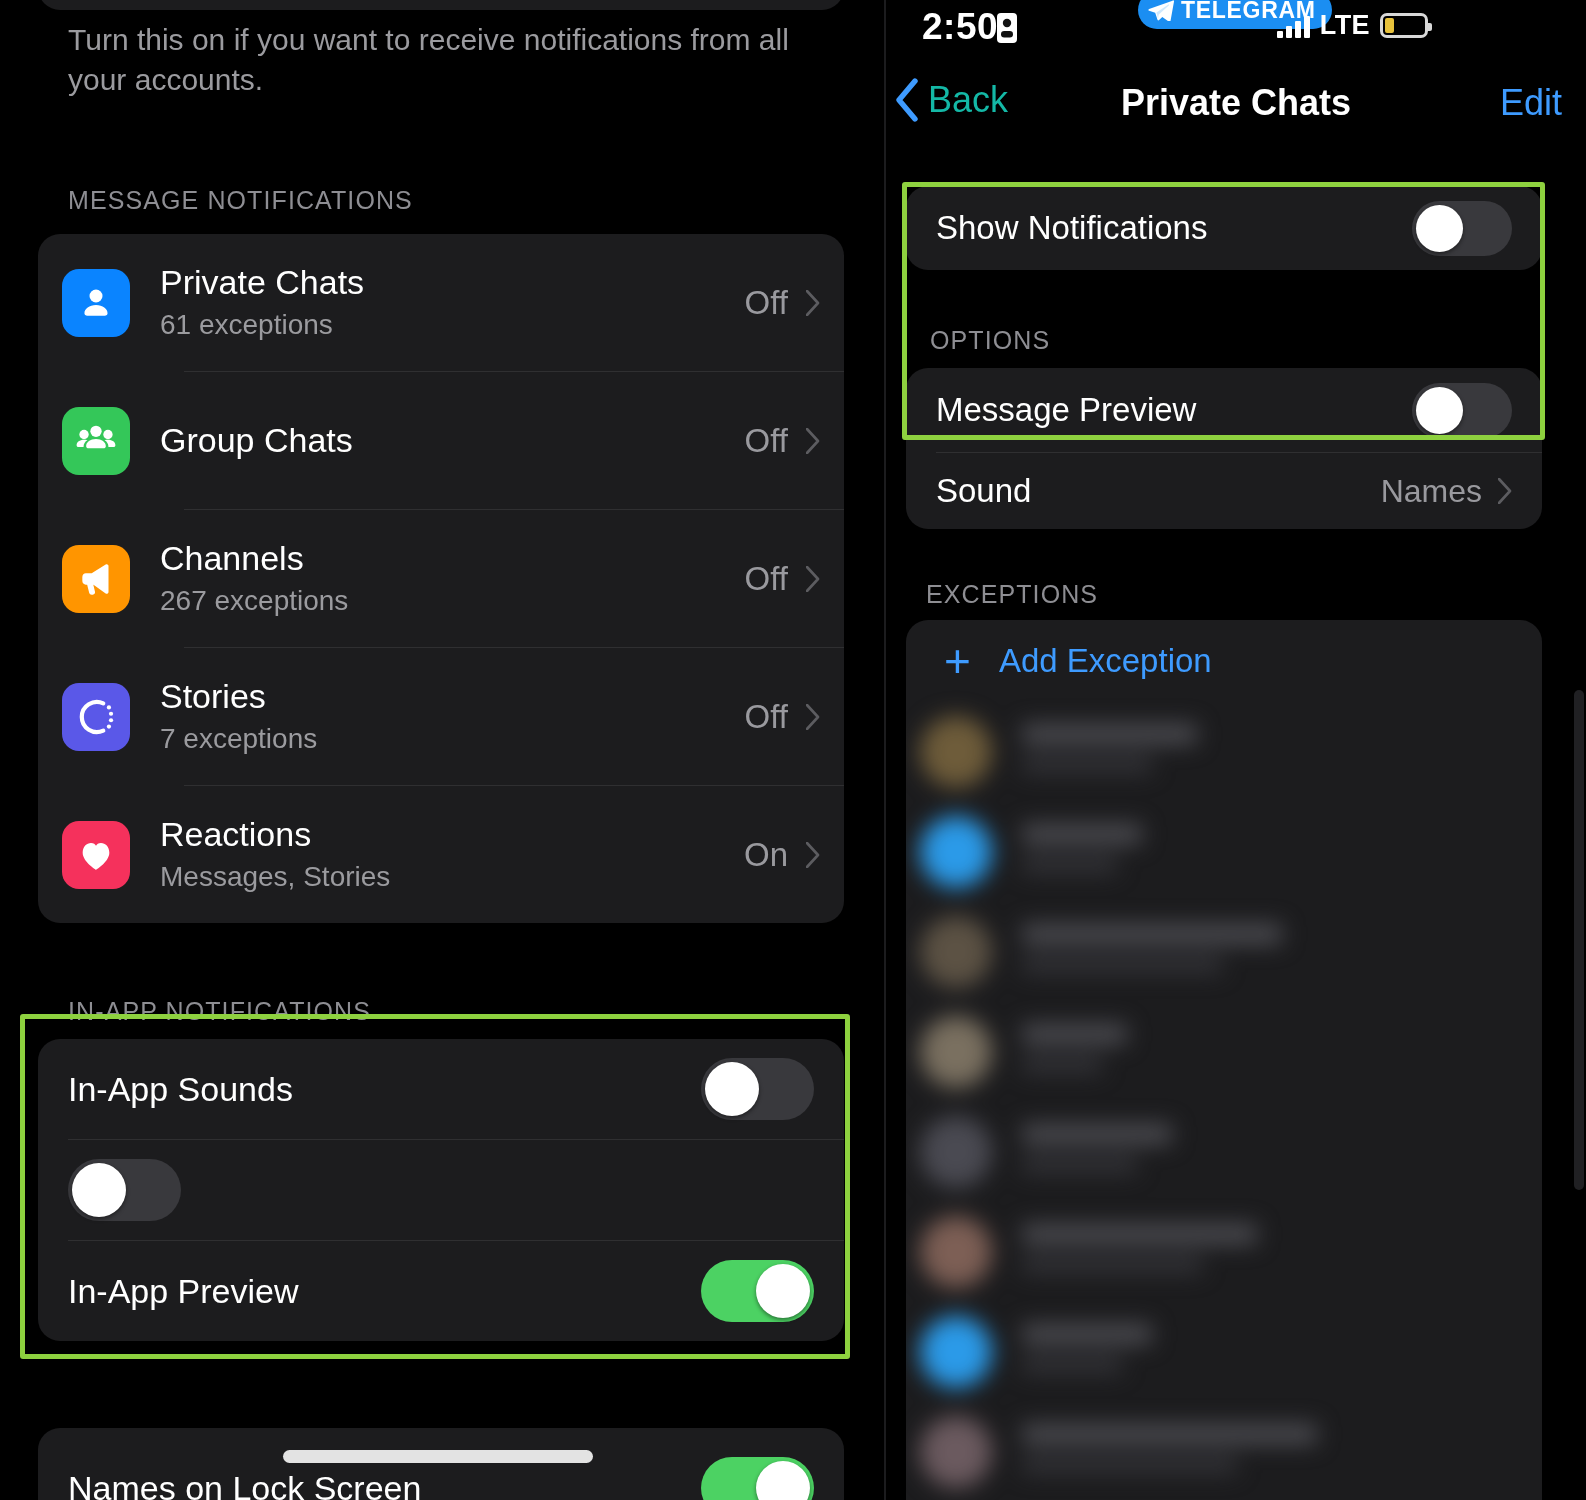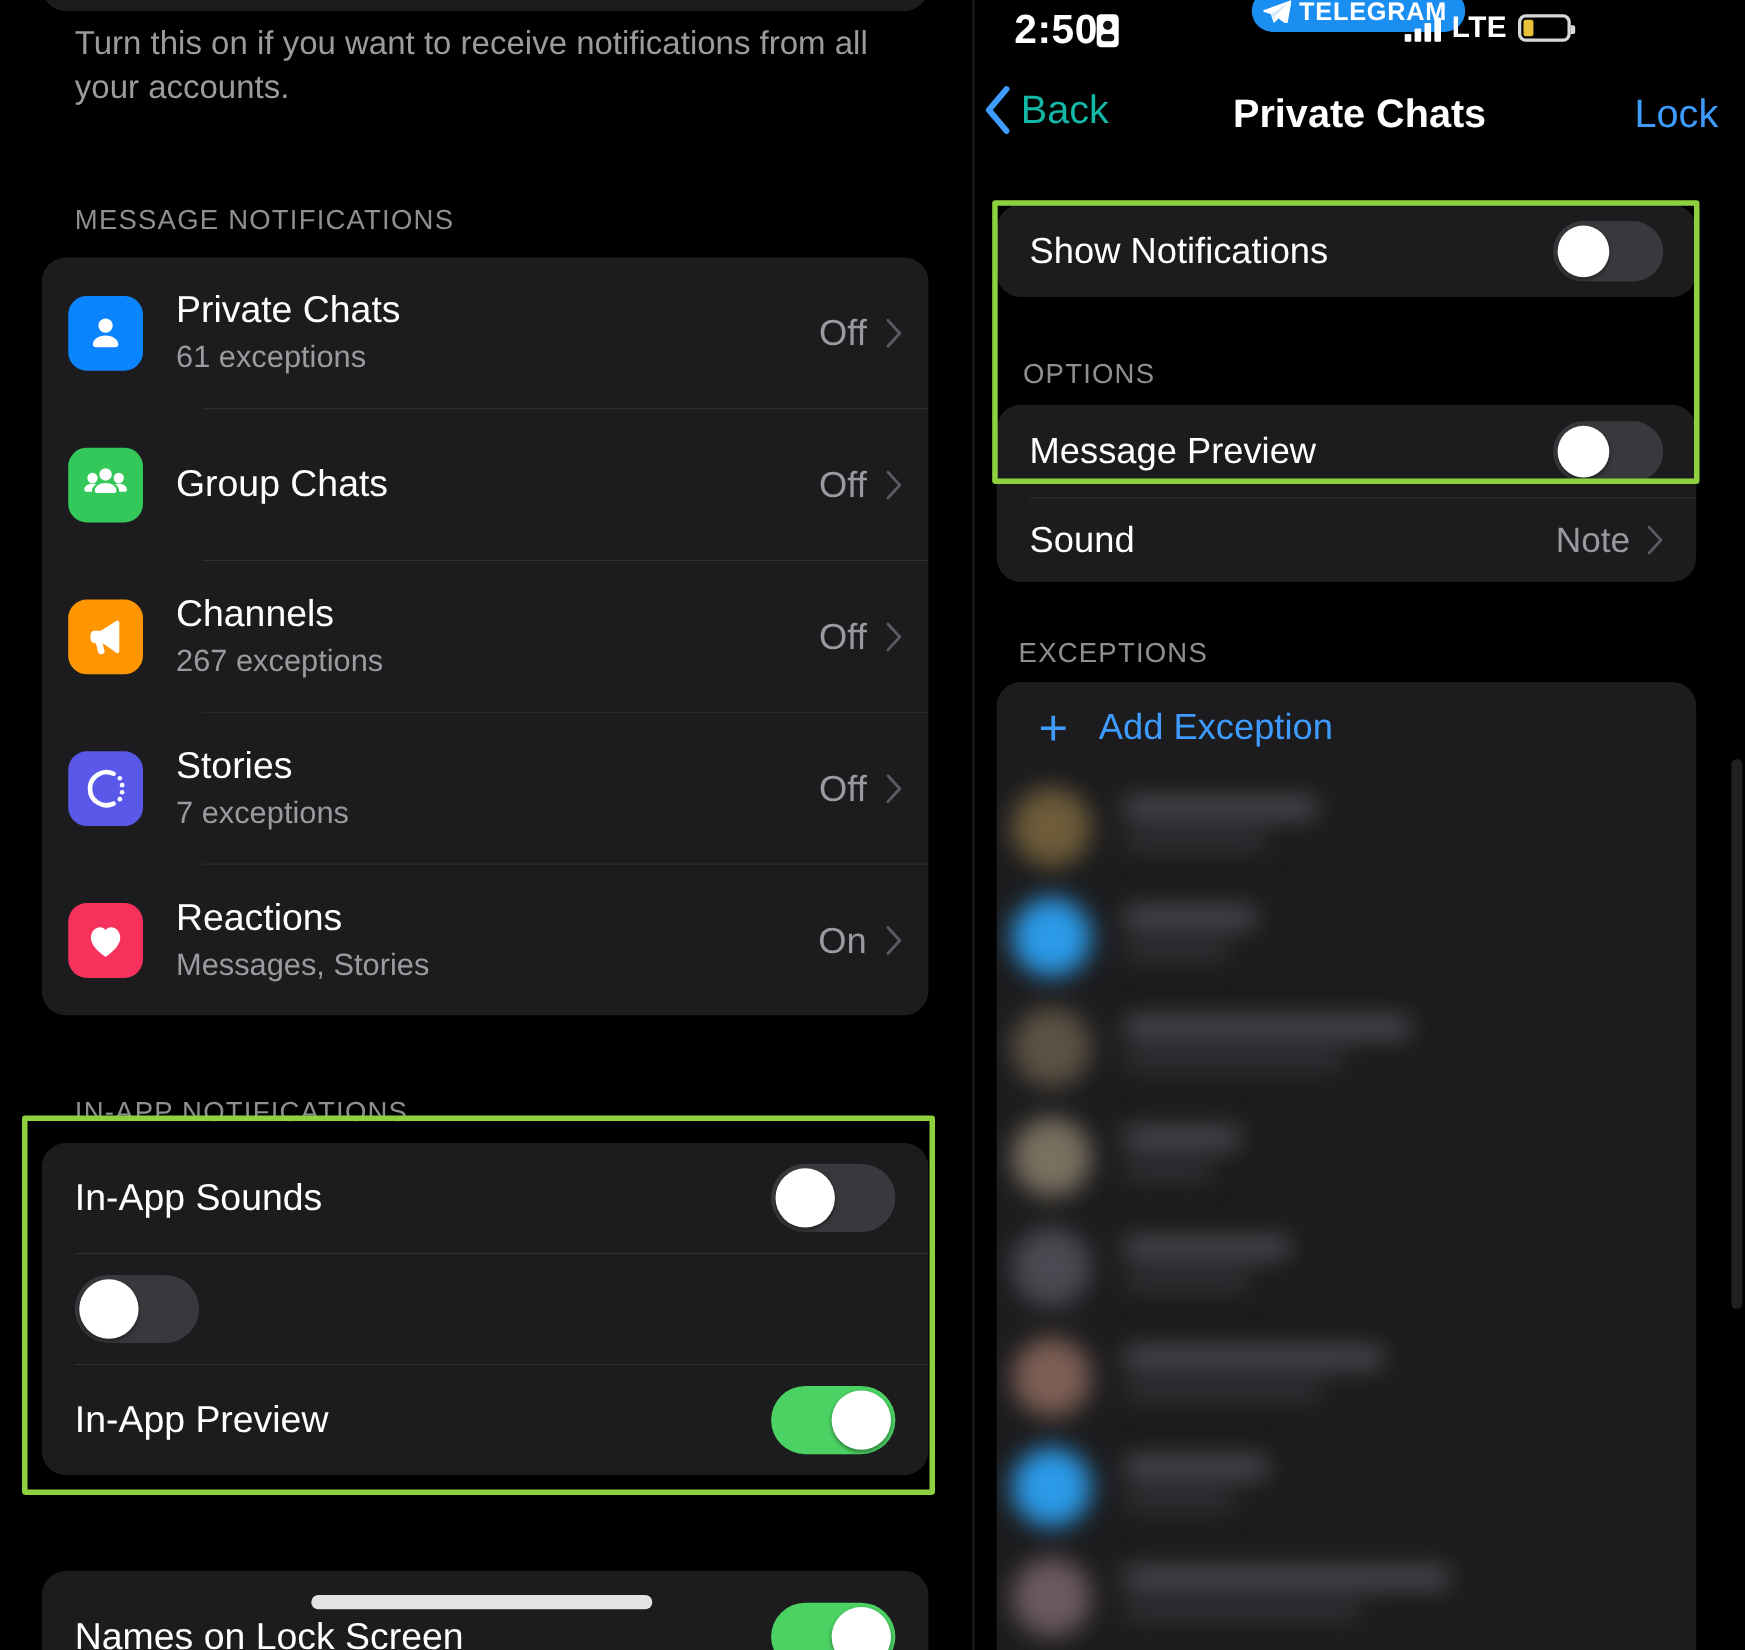--- a/index.html
+++ b/index.html
@@ -332,21 +332,21 @@
     <div id="nav-bar">
       <div id="nav-back">
         <span>
           <svg width="26" height="44" viewBox="0 0 26 44">
               <path d="M21 3 L5 22 L21 41" stroke="#3e9bff" stroke-width="5.4" fill="none" stroke-linecap="round" stroke-linejoin="round"></path>
             </svg>
         </span>
         <span class="lbl">Back</span>
       </div>
       <div id="nav-title">Private Chats</div>
-      <div id="nav-edit">Lock</div>
+      <div id="nav-edit">Edit</div>
     </div>
 
     <div class="card" id="show-notif-card">
       <div class="row rrow">
         <div class="rrow-label">Show Notifications</div>
         <div class="rtoggle">
             <span class="rknob"></span>
           </div>
       </div>
     </div>
@@ -356,21 +356,21 @@
     <div class="card" id="options-card">
       <div class="row rrow">
         <div class="rrow-label">Message Preview</div>
         <div class="rtoggle">
             <span class="rknob"></span>
           </div>
       </div>
       <div class="sep opt-sep"></div>
       <div class="row orow">
         <div class="rrow-label">Sound</div>
-        <div class="orow-value">Note</div>
+        <div class="orow-value">Names</div>
         <div class="chev">
           <svg width="14" height="26" viewBox="0 0 14 26">
               <path d="M1 1 L12 13 L1 25" stroke="#5c5c60" stroke-width="2.6" fill="none" stroke-linecap="round" stroke-linejoin="round"></path>
             </svg>
         </div>
       </div>
     </div>
 
     <div id="green-box-right"></div>
 

